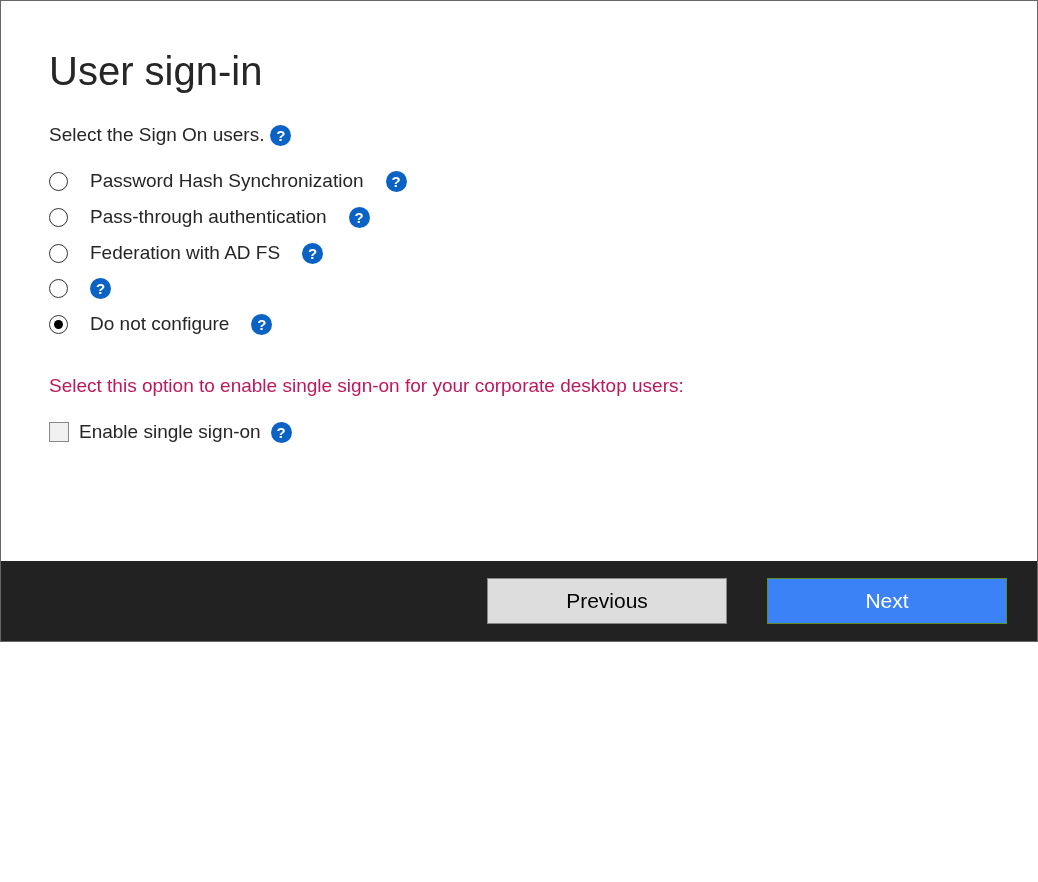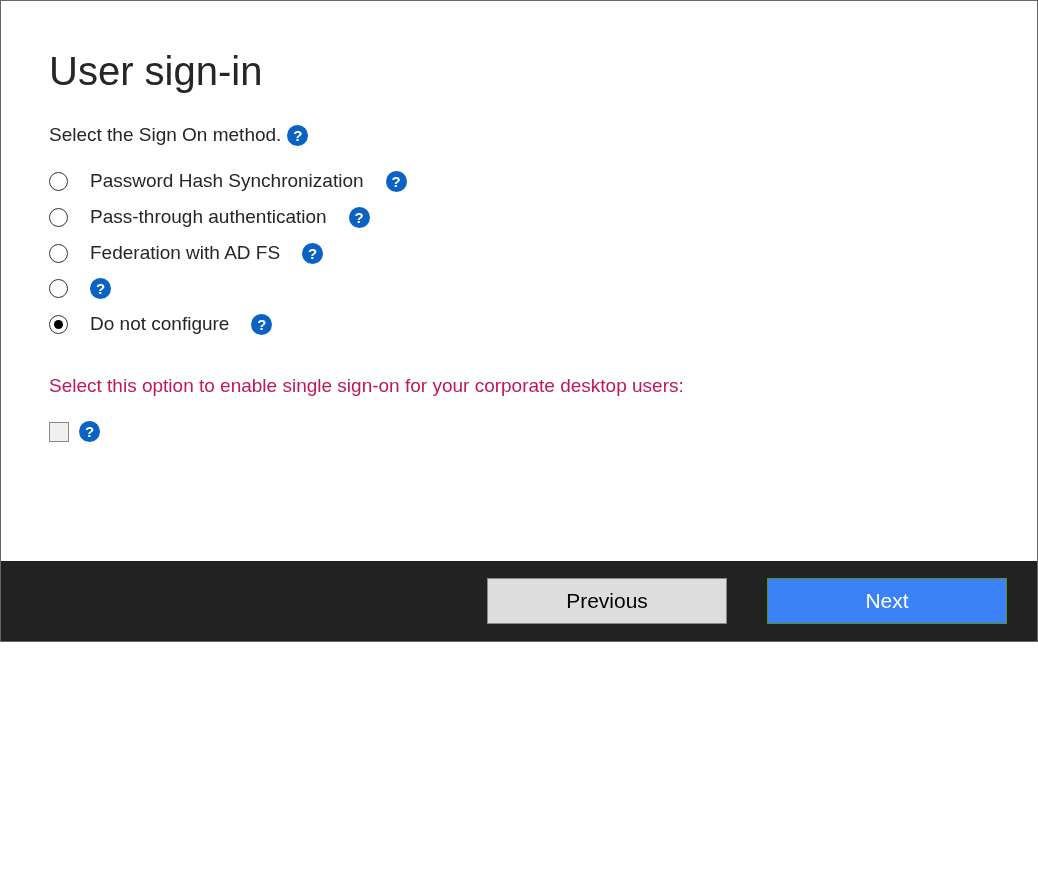--- a/index.html
+++ b/index.html
@@ -132,21 +132,21 @@
   </style>
 </head>
 <body>
 
 <div class="window">
   <div class="content">
 
     <h1 class="page-title">User sign-in</h1>
 
     <div class="intro">
-      <span>Select the Sign On method.</span>
+      <span>Select the Sign On users.</span>
       <span class="help-icon">?</span>
     </div>
 
     <div class="options">
 
       <div class="radio-row">
         <span class="radio-outer">
             <span class="radio-inner"></span>
           </span>
         <span>Password Hash Synchronization</span>
@@ -183,20 +183,21 @@
         <span>Do not configure</span>
         <span class="help-icon">?</span>
       </div>
 
     </div>
 
     <div class="section-label">Select this option to enable single sign-on for your corporate desktop users:</div>
 
     <div class="checkbox-row">
       <span class="checkbox-box"></span>
+      <span>Enable single sign-on</span>
       <span class="help-icon">?</span>
     </div>
 
   </div>
 
   <div class="footer">
     <div class="btn btn-prev">Previous</div>
     <div class="btn btn-next">Next</div>
   </div>
 </div>

